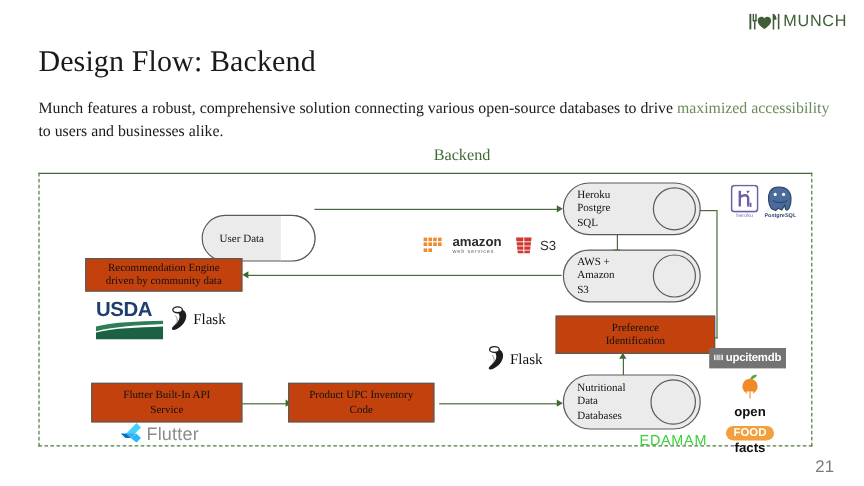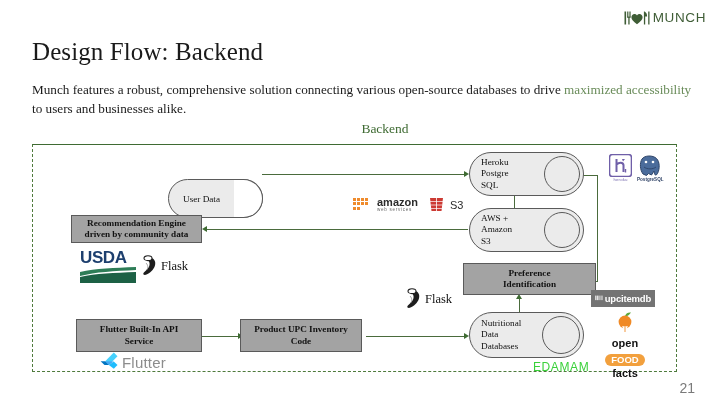--- a/index.html
+++ b/index.html
@@ -41,25 +41,24 @@
     position:absolute;left:32px;top:144px;width:645px;height:228px;
     border:1px dashed #4e7a3c;
     border-top:1.6px solid #3f6b33;
     box-sizing:border-box;
     background:transparent;
   }
 
   
   .node{
     position:absolute;box-sizing:border-box;
-    background:#a3a3a3;border:1px solid #5a5a5a;
+    background:#c2410c;border:1px solid #5a5a5a;
     display:flex;align-items:center;justify-content:center;
     text-align:center;font-size:9.2px;line-height:11.5px;color:#111;
     padding:2px 4px;
-    font-weight:bold;
   }
   
   .db{
     position:absolute;box-sizing:border-box;
     background:#ebebeb;border:1px solid #5a5a5a;border-radius:40px;
   }
   .db .db-circle{
     position:absolute;right:3px;top:3px;bottom:3px;aspect-ratio:1/1;
     border:1px solid #5a5a5a;border-radius:50%;background:#ebebeb;
   }

